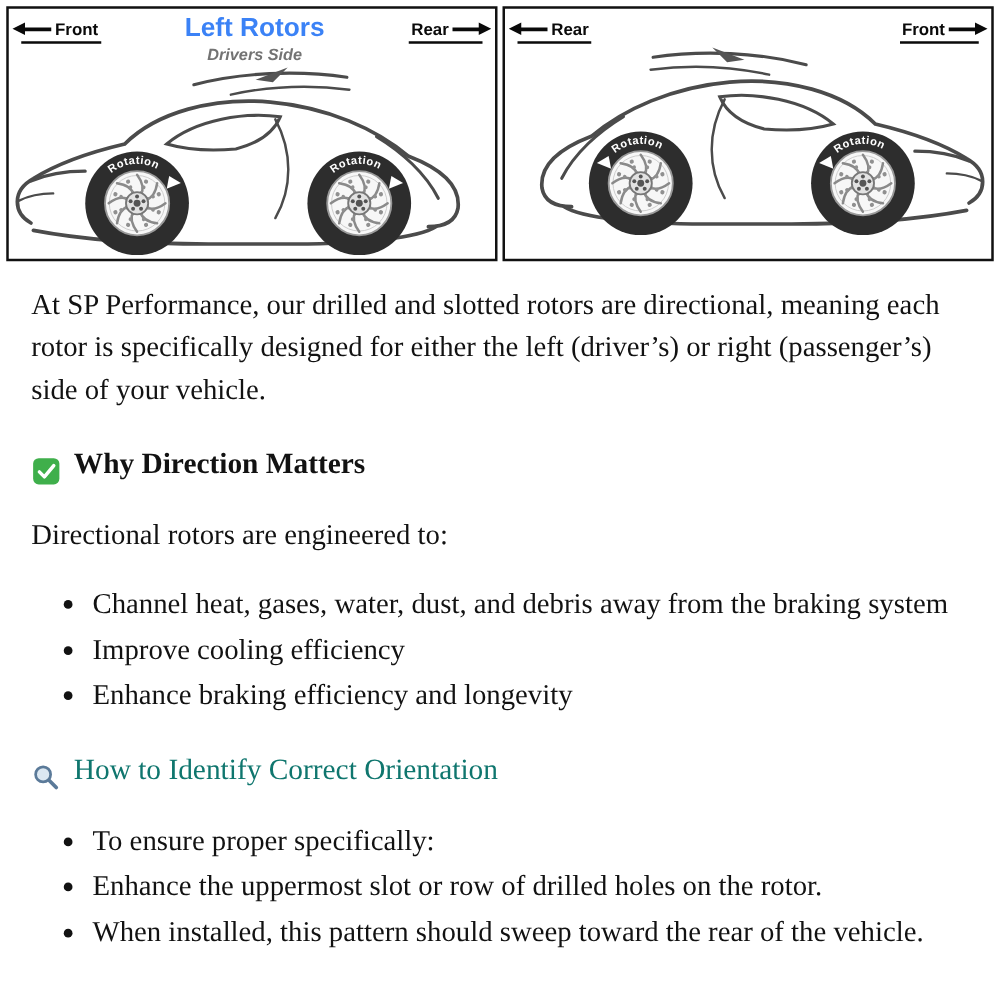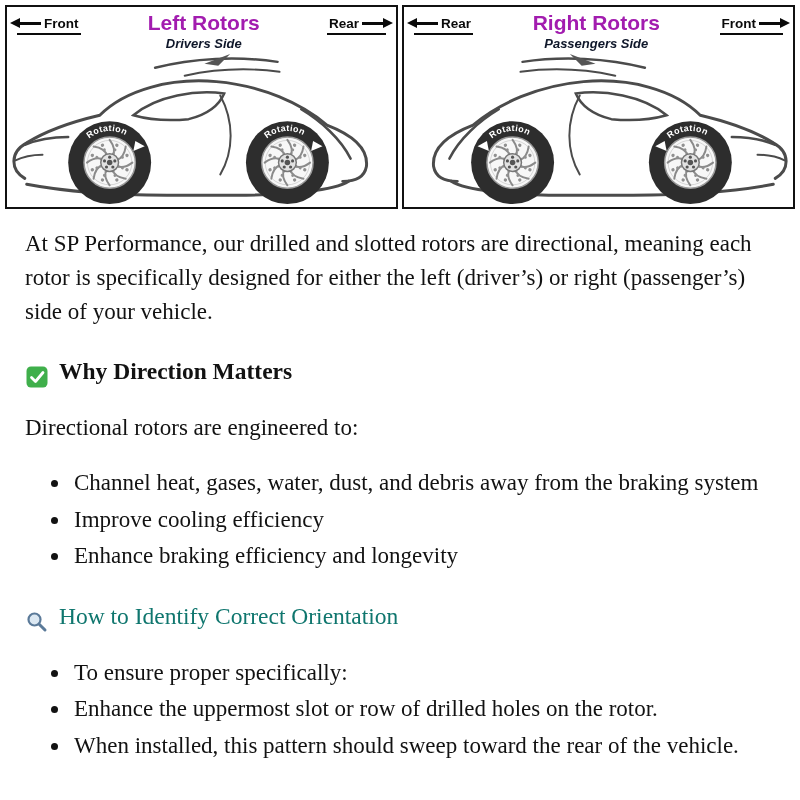--- a/index.html
+++ b/index.html
@@ -3,22 +3,22 @@
 <meta charset="utf-8">
 <style>
   html,body{margin:0;padding:0;background:#fff;}
   .page{width:800px;min-height:800px;background:#fff;box-sizing:border-box;font-family:"Liberation Serif",serif;color:#121212;}
 
   
   .diagram{display:flex;gap:4px;padding:5px 5px 2px;}
   .panel{flex:1;border:2.5px solid #111;position:relative;background:#fff;height:204px;box-sizing:border-box;overflow:hidden;}
   .panel-header{display:flex;justify-content:space-between;align-items:flex-start;padding:7px 10px 0;}
   .title-stack{text-align:center;margin-top:-2px;}
-  .panel-title{font-family:"Liberation Sans",sans-serif;font-weight:bold;font-size:21px;color:#a21caf;line-height:1.05;}
-  .panel-subtitle{font-family:"Liberation Sans",sans-serif;font-weight:bold;font-style:italic;font-size:13px;color:#0f172a;margin-top:2px;}
+  .panel-title{font-family:"Liberation Sans",sans-serif;font-weight:bold;font-size:21px;color:#3b82f6;line-height:1.05;}
+  .panel-subtitle{font-family:"Liberation Sans",sans-serif;font-weight:bold;font-style:italic;font-size:13px;color:#737373;margin-top:2px;}
   .dir{display:inline-flex;align-items:center;gap:3px;font-family:"Liberation Sans",sans-serif;font-weight:bold;font-size:13.5px;color:#0a0a0a;border-bottom:2px solid #0a0a0a;padding:0 2px 2px;margin-top:2px;}
   .arr{display:inline-block;position:relative;width:22px;height:3px;background:#0a0a0a;}
   .arr-left::before{content:"";position:absolute;left:-9px;top:-4px;width:0;height:0;border-top:5.5px solid transparent;border-bottom:5.5px solid transparent;border-right:10px solid #0a0a0a;}
   .arr-right::after{content:"";position:absolute;right:-9px;top:-4px;width:0;height:0;border-top:5.5px solid transparent;border-bottom:5.5px solid transparent;border-left:10px solid #0a0a0a;}
   .car-svg{display:block;width:100%;height:158px;margin-top:1px;}
   .defs-svg{position:absolute;width:0;height:0;overflow:hidden;}
   .rot-text{font-family:"Liberation Sans",sans-serif;font-size:9px;font-weight:bold;fill:#fff;letter-spacing:.4px;}
 
   
   .content{padding:16px 25px 14px;font-size:23px;line-height:1.47;}
@@ -159,24 +159,20 @@
           </g>
       </svg>
     </div>
 
     <div class="panel">
       <div class="panel-header">
         <span class="dir">
           <span class="arr arr-left"></span>
           <span>Rear</span>
         </span>
-        <span class="title-stack">
-          <span class="panel-title">Right Rotors</span>
-          <div class="panel-subtitle">Passengers Side</div>
-        </span>
         <span class="dir">
           <span>Front</span>
           <span class="arr arr-right"></span>
         </span>
       </div>
       <svg class="car-svg" viewBox="0 0 390 160">
         <g transform="translate(390,0) scale(-1,1)">
             <use href="#carBody"></use>
           </g>
         <g transform="translate(288,112)">

